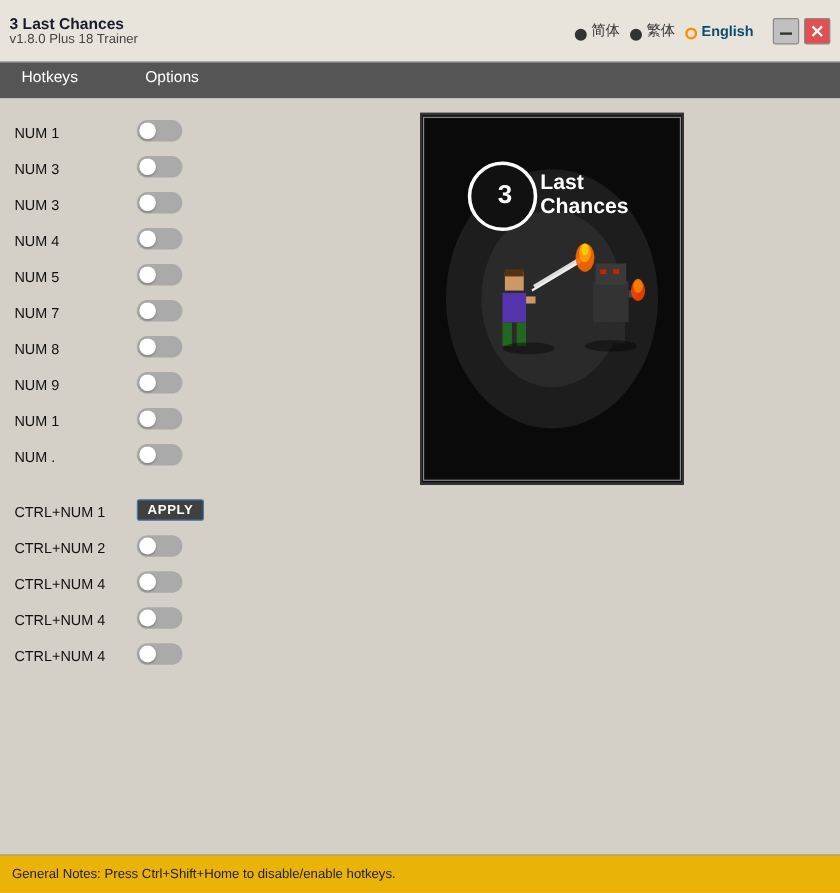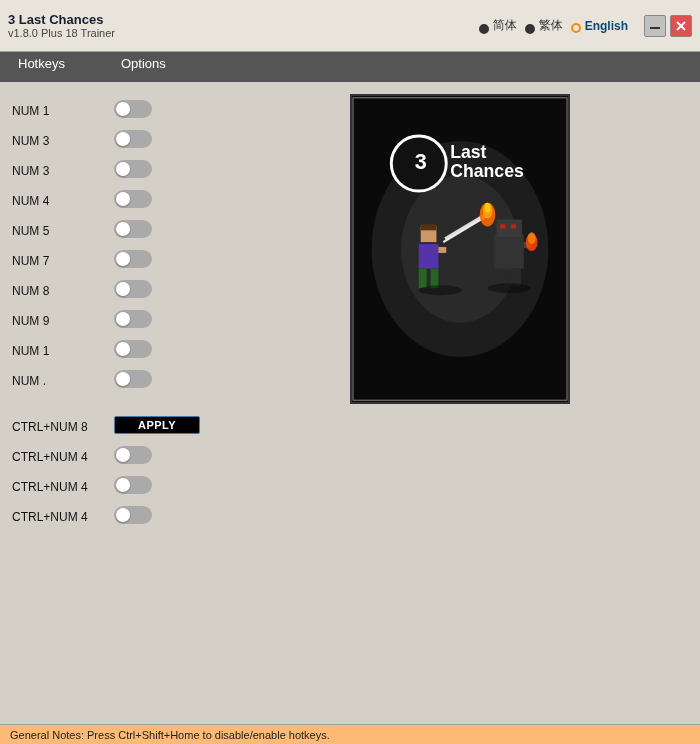--- a/index.html
+++ b/index.html
@@ -159,25 +159,25 @@
       border-radius: 50%;
       background: white;
       position: absolute;
       left: 2px;
       transition: left 0.1s;
       box-shadow: 0 1px 2px rgba(0,0,0,0.3);
     }
 
     
     .apply-btn {
-      background: #000000;
+      background: #404040;
       color: white;
       font-size: 11px;
       font-weight: bold;
-      padding: 2px 23px;
+      padding: 2px 8px;
       border: 1px solid #4477aa;
       border-radius: 2px;
       cursor: pointer;
       letter-spacing: 0.5px;
     }
 
     
     .section-divider {
       height: 10px;
     }
@@ -197,30 +197,30 @@
       border: 2px solid #333;
       position: relative;
       overflow: hidden;
       display: flex;
       align-items: center;
       justify-content: center;
     }
 
     
     .footer {
-      background: #fdba74;
+      background: #eab308;
       border-top: 1px solid #a0a0a0;
       padding: 8px 10px;
       font-size: 11px;
       color: #222;
       position: absolute;
       bottom: 0;
       left: 0;
       right: 0;
-      height: 20px;
+      height: 32px;
       display: flex;
       align-items: center;
     }
   </style>
 </head>
 <body>
 
 <div class="title-bar">
   <div class="title-info">
     <span class="app-title">3 Last Chances</span>
@@ -319,22 +319,28 @@
         </div>
       </div>
       <div class="hotkey-row">
         <span class="hotkey-label">NUM .</span>
         <div class="toggle">
           <div class="toggle-knob"></div>
         </div>
       </div>
       <div class="section-divider"></div>
       <div class="hotkey-row">
-        <span class="hotkey-label">CTRL+NUM 8</span>
+        <span class="hotkey-label">CTRL+NUM 1</span>
         <button class="apply-btn">APPLY</button>
+      </div>
+      <div class="hotkey-row">
+        <span class="hotkey-label">CTRL+NUM 2</span>
+        <div class="toggle">
+          <div class="toggle-knob"></div>
+        </div>
       </div>
       <div class="hotkey-row">
         <span class="hotkey-label">CTRL+NUM 4</span>
         <div class="toggle">
           <div class="toggle-knob"></div>
         </div>
       </div>
       <div class="hotkey-row">
         <span class="hotkey-label">CTRL+NUM 4</span>
         <div class="toggle">

